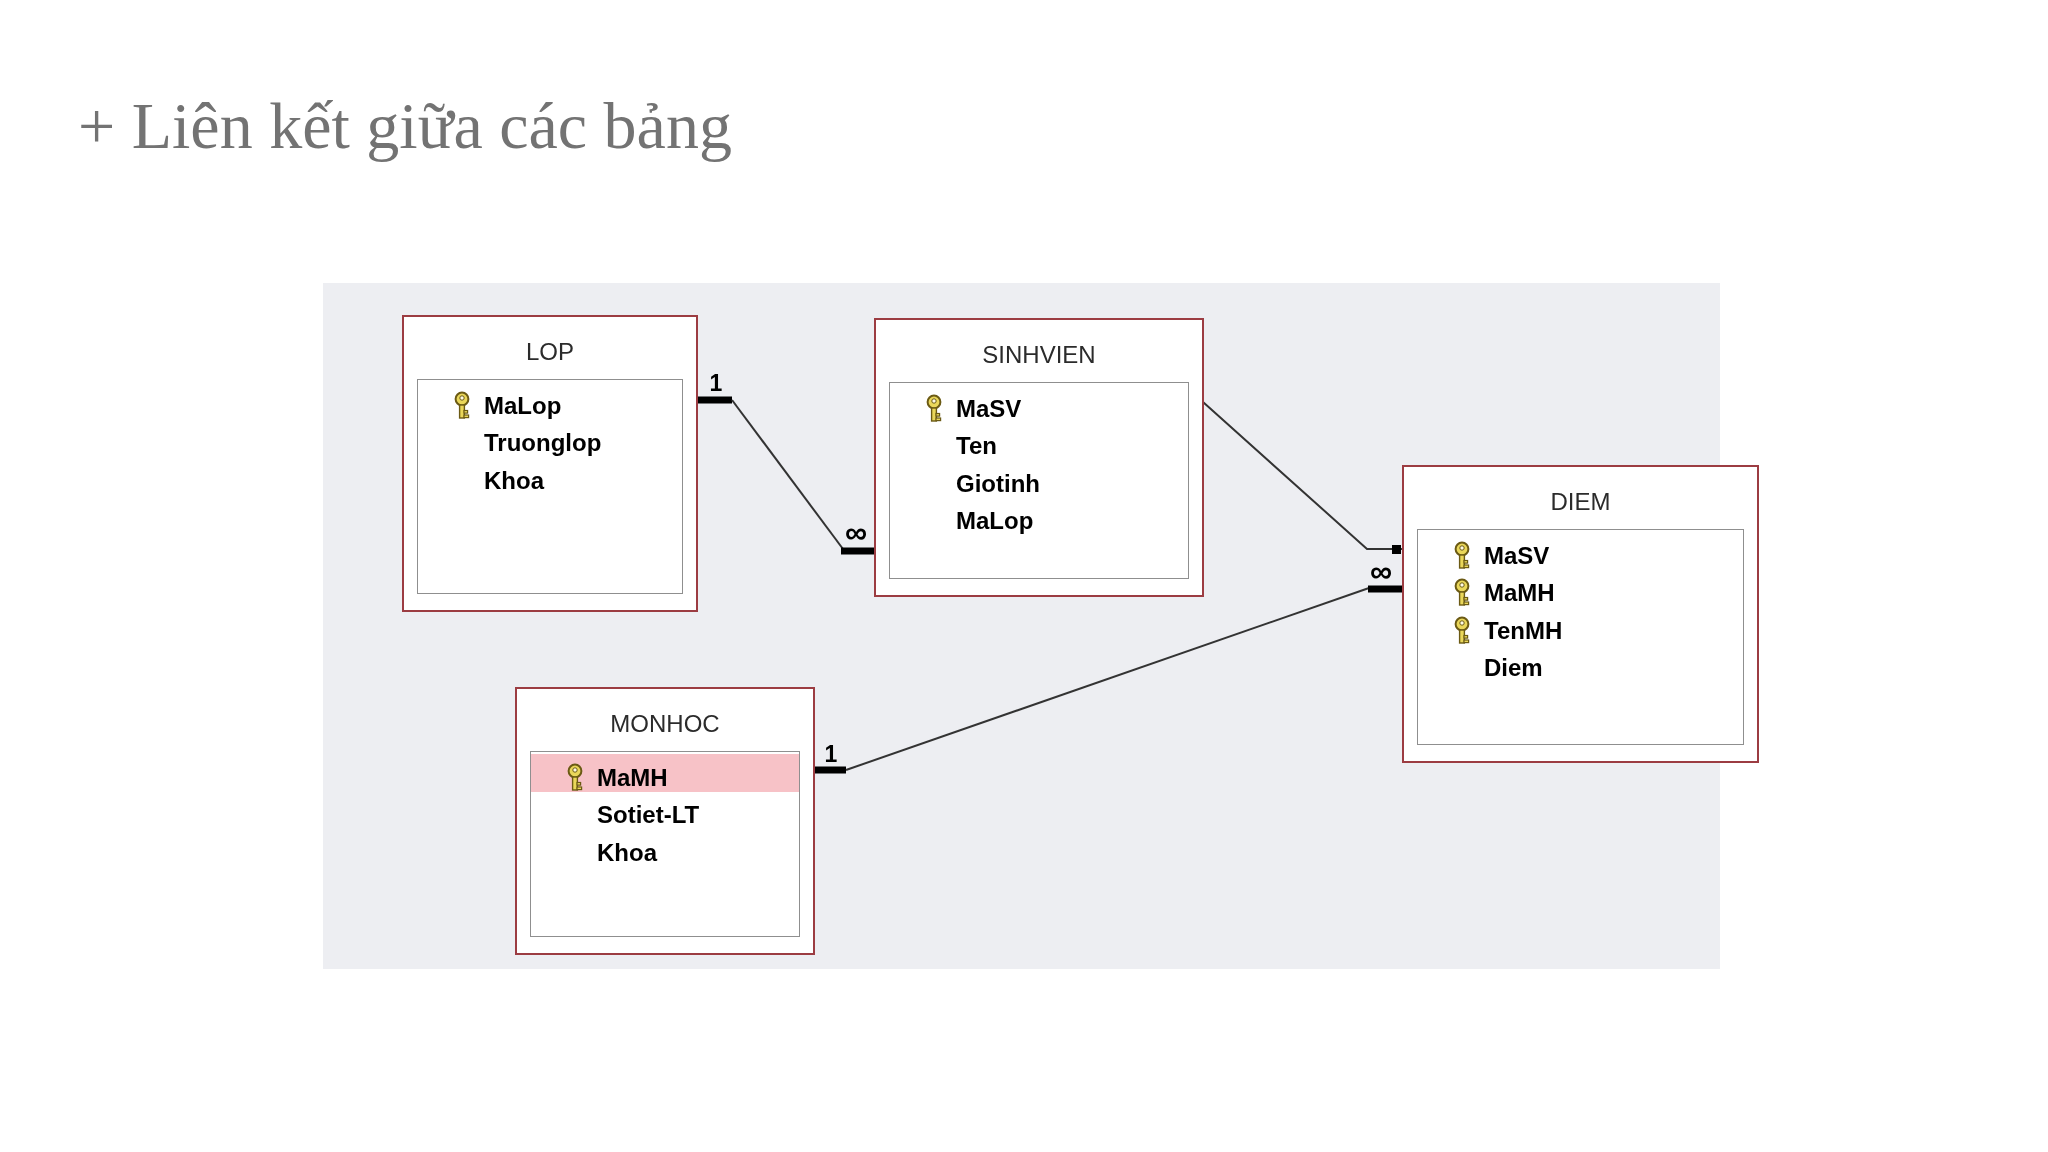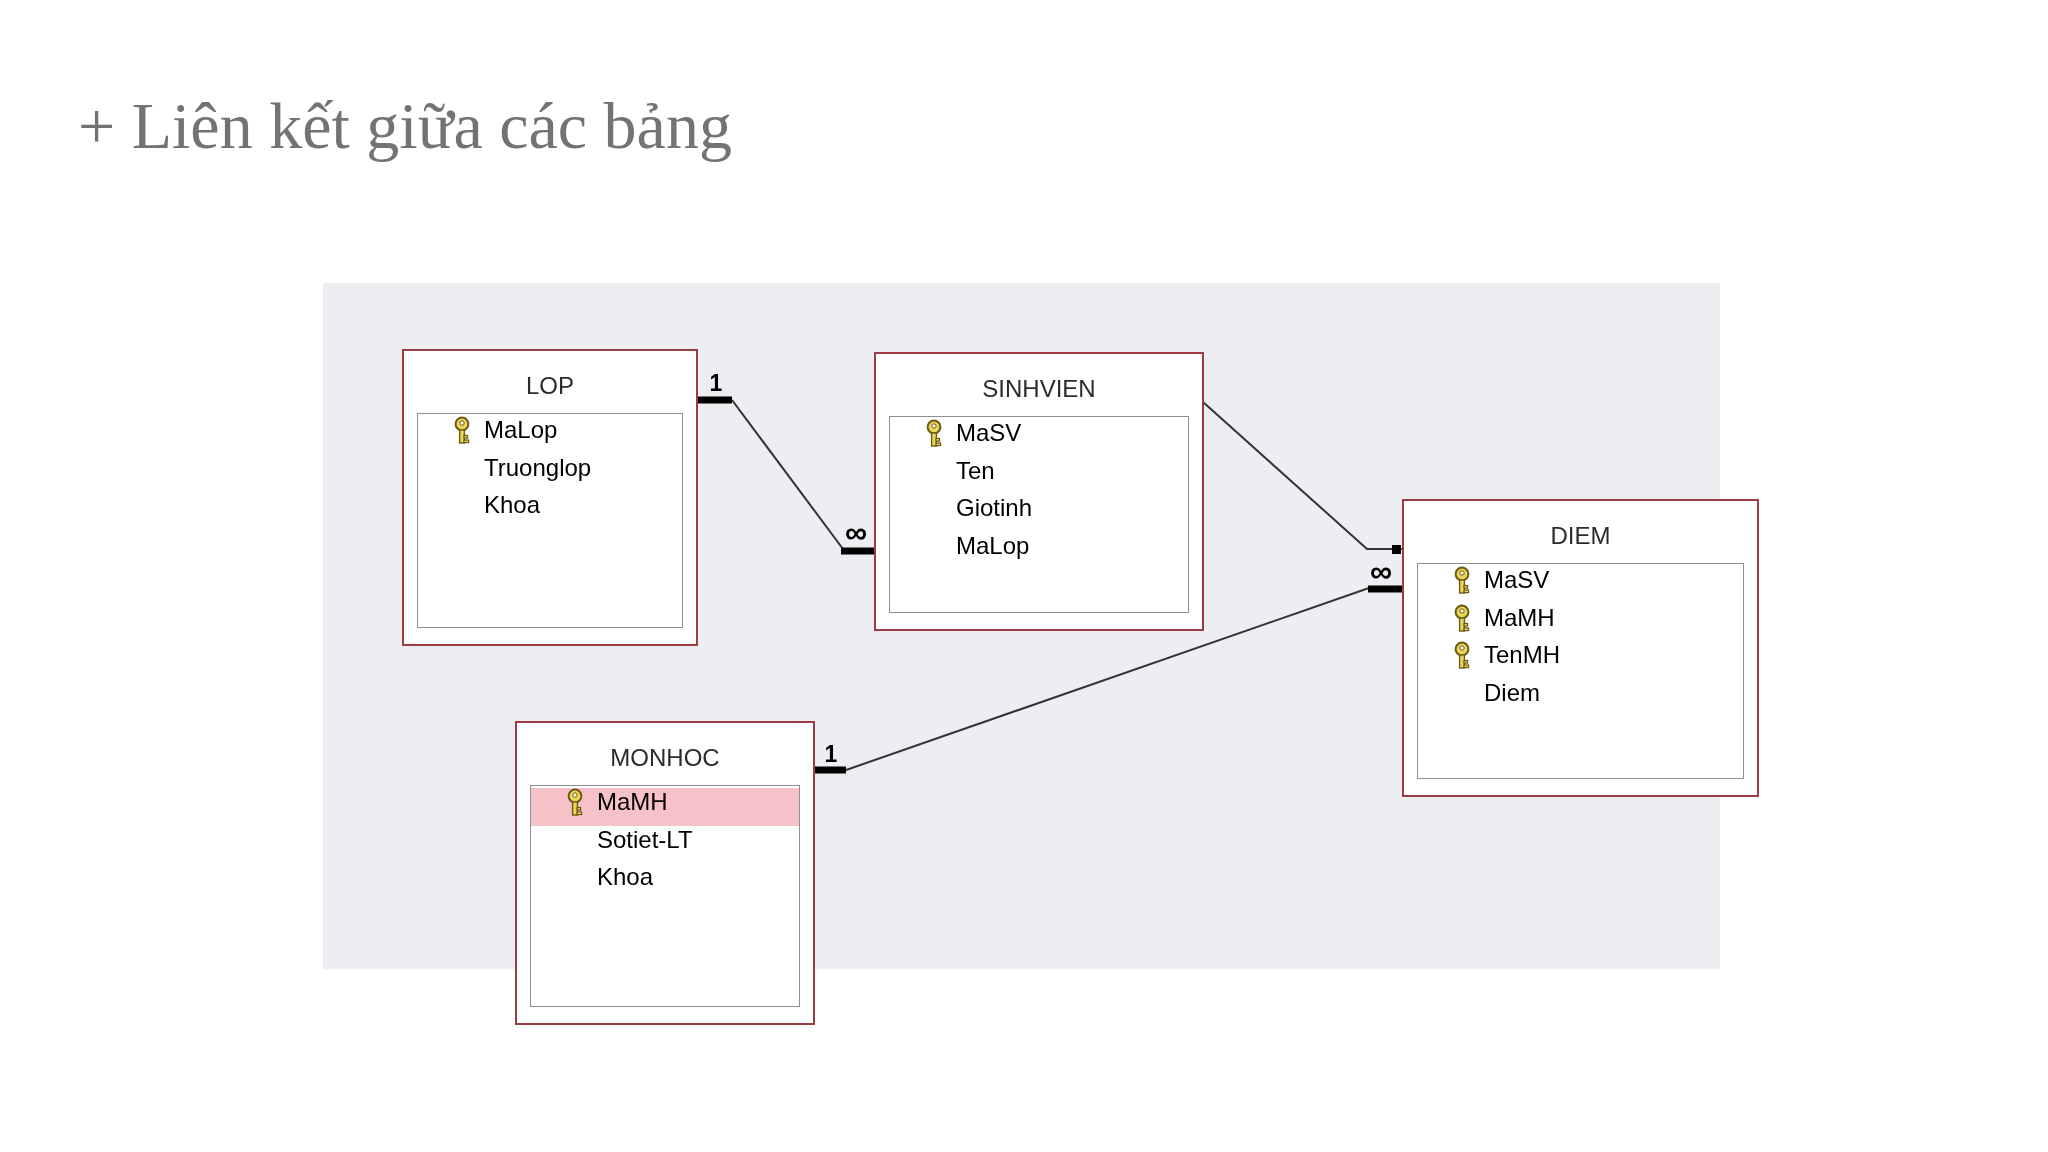--- a/index.html
+++ b/index.html
@@ -24,40 +24,39 @@
   .canvas {
     position:absolute; left:323px; top:283px;
     width:1397px; height:686px;
     background:var(--canvas-bg);
   }
   .table-box {
     position:absolute;
     background:#fff;
     border:2.5px solid var(--table-border);
     box-sizing:border-box;
-    margin-top:34px;
   }
   .table-title {
     position:absolute; left:0; right:0; top:21px;
     text-align:center;
     font-size:24px; color:#2b2b2b;
   }
   .fields {
     position:absolute; left:13px; right:13px; top:62px; bottom:16px;
     border:1px solid var(--inner-border);
     background:#fff;
     padding-top:2px;
     box-sizing:border-box;
     overflow:hidden;
   }
   .field-row {
     height:37.5px;
-    display:flex; align-items:flex-start;
+    display:flex; align-items:flex-end;
     padding-left:34px;
-    font-size:24px; color:#000;
+    font-size:24px; color:#000;font-weight:bold;
   }
   .field-row.row-highlight { background:var(--highlight); }
   .key-slot {
     width:32px; flex:0 0 32px;
     display:flex; align-items:center;
   }
   .svg-overlay {
     position:absolute; left:0; top:0;
     pointer-events:none;
   }
@@ -199,21 +198,21 @@
         </span>
         <span>TenMH</span>
       </div>
       <div class="field-row">
         <span class="key-slot"></span>
         <span>Diem</span>
       </div>
     </div>
 </div>
 
-<div class="table-box" style="left:515px; top:687px; width:300px; height:304px;">
+<div class="table-box" style="left:515px; top:687px; width:300px; height:268px;">
   <div class="table-title">MONHOC</div>
   <div class="fields">
       <div class="field-row row-highlight">
         <span class="key-slot">
           <svg width="20" height="29" viewBox="0 0 20 29">
             <circle cx="10" cy="8" r="6.4" fill="#ead75a" stroke="#6b5a14" stroke-width="2"></circle>
             <circle cx="10" cy="7" r="2.2" fill="#fffbe6" stroke="#6b5a14" stroke-width="1"></circle>
             <rect x="7.6" y="14" width="4.8" height="13" fill="#ead75a" stroke="#6b5a14" stroke-width="1.4"></rect>
             <rect x="12" y="19.5" width="3.6" height="2.6" fill="#ead75a" stroke="#6b5a14" stroke-width="1.2"></rect>
             <rect x="12" y="24" width="4.6" height="2.6" fill="#ead75a" stroke="#6b5a14" stroke-width="1.2"></rect>

